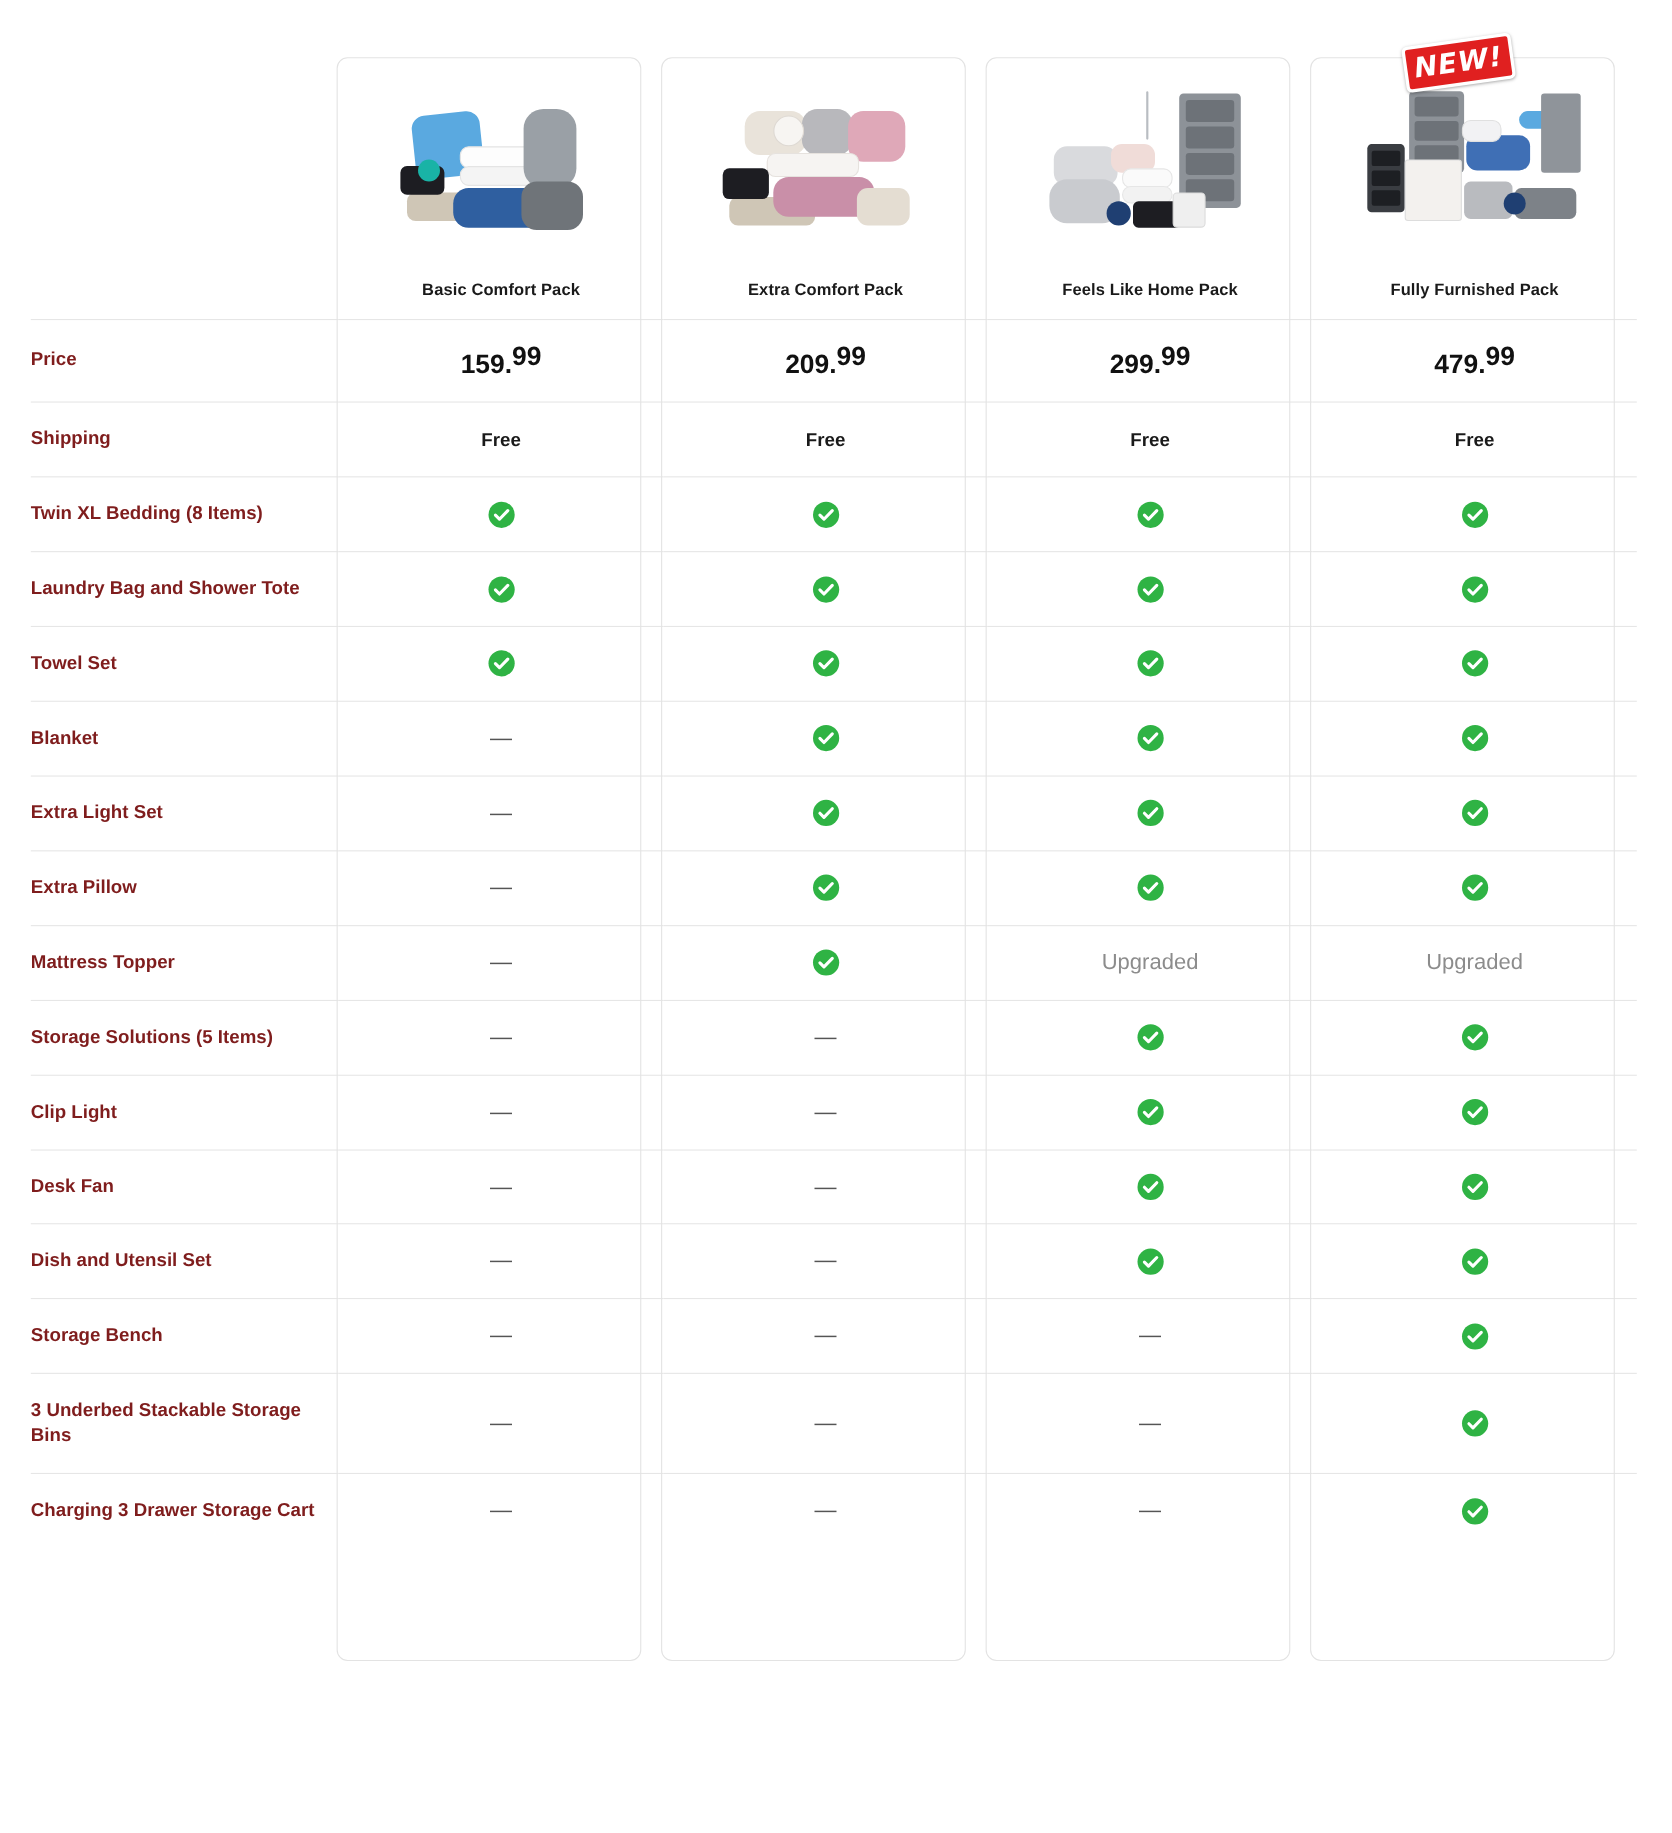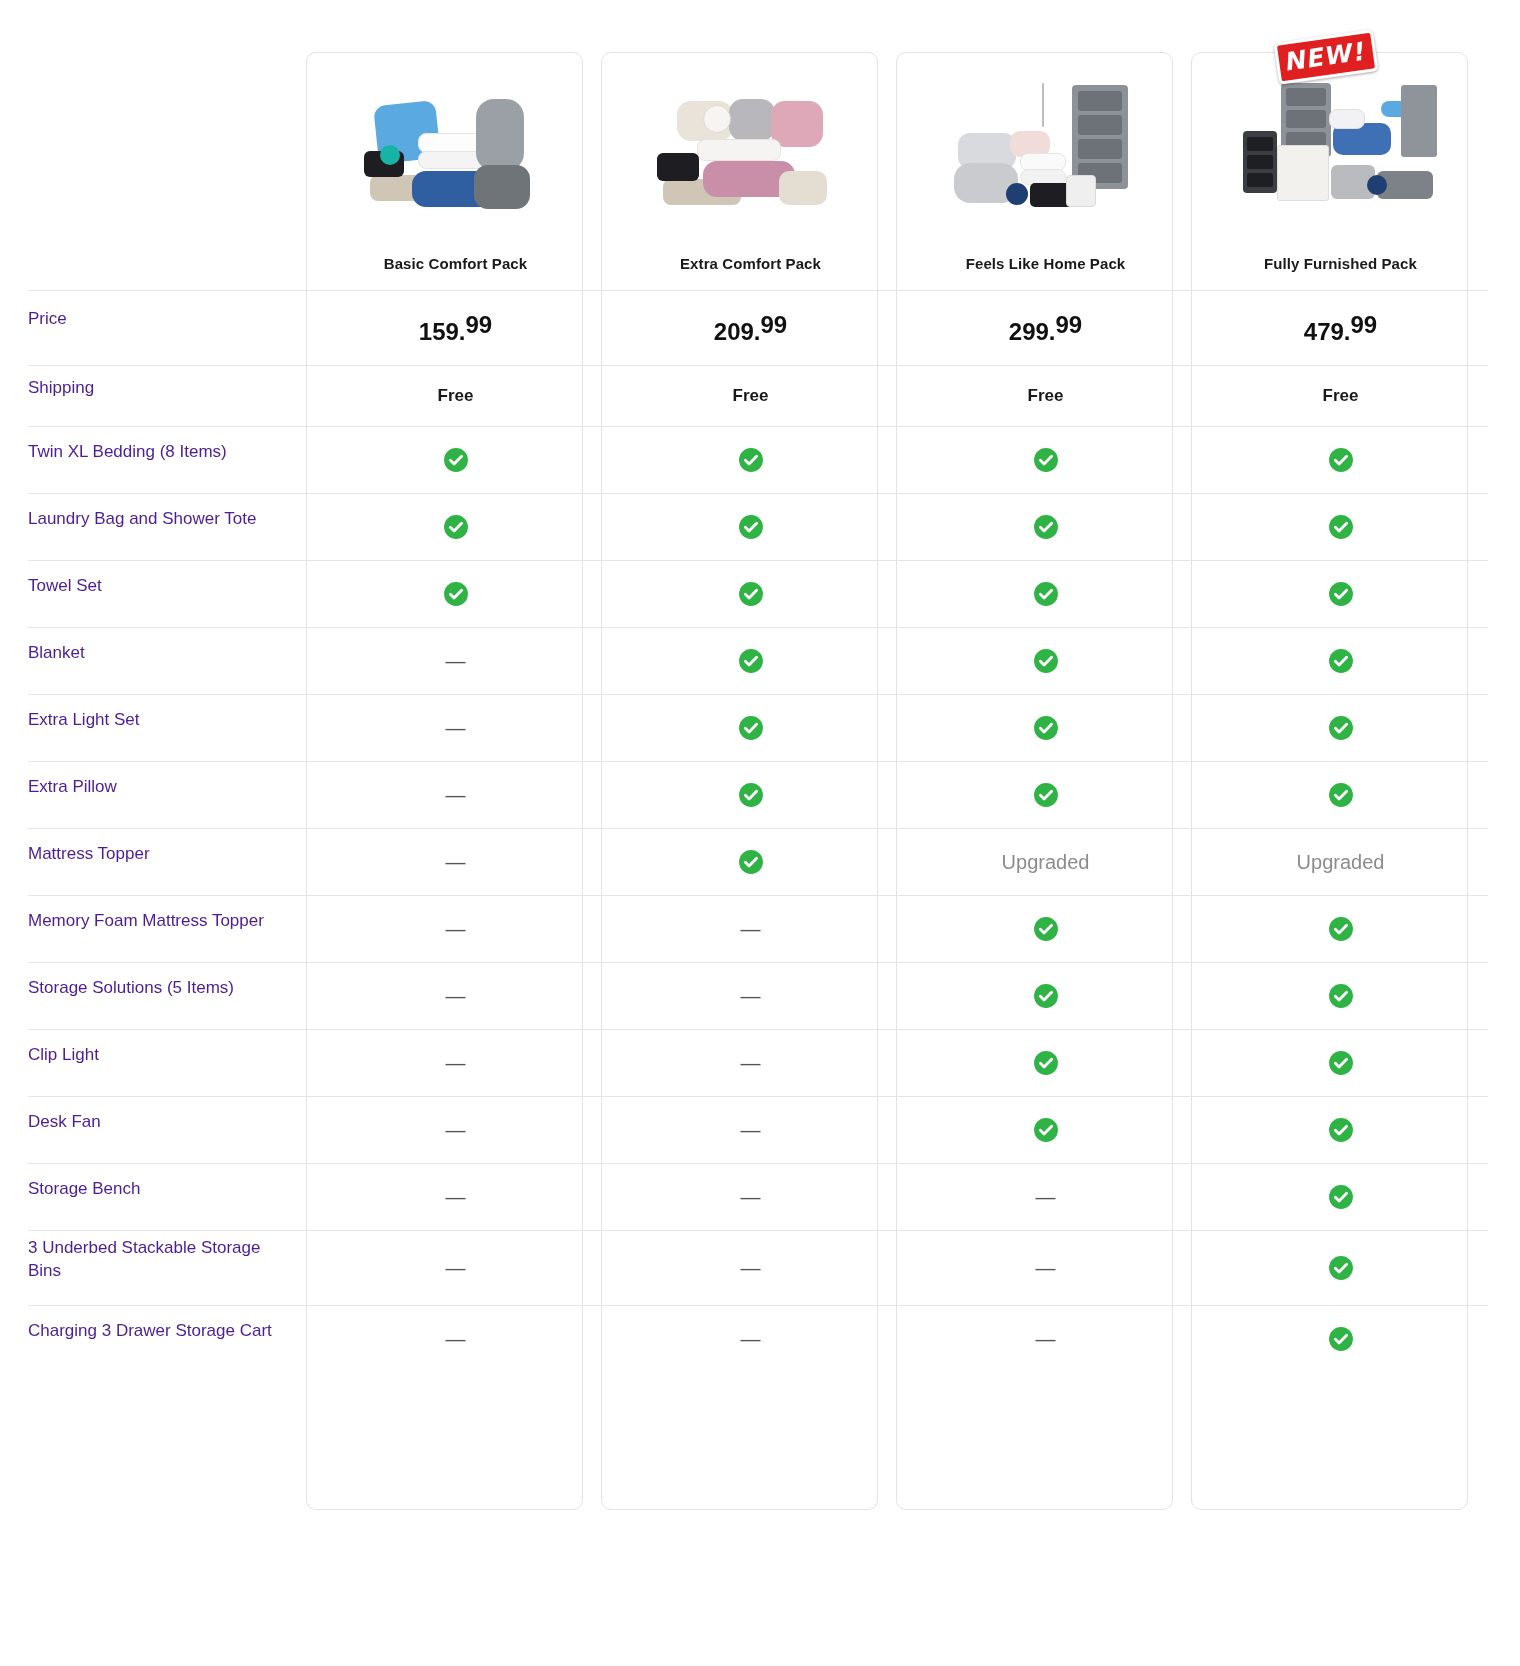--- a/index.html
+++ b/index.html
@@ -82,23 +82,23 @@
     position: relative;
   }
   .pack-name {
     font-size: 15px;
     color: #1a1a1a;
     letter-spacing: .1px;
   }
 
   .row-label {
     font-size: 17px;
-    font-weight: normal;
-    color: #4c1d95;
-    padding: 6px 12px 22px 0;
+    font-weight: bold;
+    color: #7f1d1d;
+    padding: 22px 12px 22px 0;
     line-height: 1.35;
     border-top: 1px solid #e6e6e6;
   }
   .first-label { border-top: 1px solid #e6e6e6; }
   .val-cell {
     text-align: center;
     border-top: 1px solid #e6e6e6;
     font-size: 17px;
     padding: 20px 6px;
   }
@@ -454,37 +454,20 @@
             <td class="val-cell"><span class="check">
   <svg viewBox="0 0 24 24" width="26" height="26">
                   <circle cx="12" cy="12" r="11" fill="#2fb344"></circle>
                   <path d="M6.8 12.3l3.4 3.4 7-7.2" fill="none" stroke="#ffffff" stroke-width="2.6" stroke-linecap="round" stroke-linejoin="round"></path>
                 </svg>
 </span></td>
             <td class="val-cell"><span class="upgraded">Upgraded</span></td>
             <td class="val-cell"><span class="upgraded">Upgraded</span></td>
           </tr>
           <tr>
-            <td class="row-label">Memory Foam Mattress Topper</td>
-            <td class="val-cell"><span class="dash">—</span></td>
-            <td class="val-cell"><span class="dash">—</span></td>
-            <td class="val-cell"><span class="check">
-  <svg viewBox="0 0 24 24" width="26" height="26">
-                  <circle cx="12" cy="12" r="11" fill="#2fb344"></circle>
-                  <path d="M6.8 12.3l3.4 3.4 7-7.2" fill="none" stroke="#ffffff" stroke-width="2.6" stroke-linecap="round" stroke-linejoin="round"></path>
-                </svg>
-</span></td>
-            <td class="val-cell"><span class="check">
-  <svg viewBox="0 0 24 24" width="26" height="26">
-                  <circle cx="12" cy="12" r="11" fill="#2fb344"></circle>
-                  <path d="M6.8 12.3l3.4 3.4 7-7.2" fill="none" stroke="#ffffff" stroke-width="2.6" stroke-linecap="round" stroke-linejoin="round"></path>
-                </svg>
-</span></td>
-          </tr>
-          <tr>
             <td class="row-label">Storage Solutions (5 Items)</td>
             <td class="val-cell"><span class="dash">—</span></td>
             <td class="val-cell"><span class="dash">—</span></td>
             <td class="val-cell"><span class="check">
   <svg viewBox="0 0 24 24" width="26" height="26">
                   <circle cx="12" cy="12" r="11" fill="#2fb344"></circle>
                   <path d="M6.8 12.3l3.4 3.4 7-7.2" fill="none" stroke="#ffffff" stroke-width="2.6" stroke-linecap="round" stroke-linejoin="round"></path>
                 </svg>
 </span></td>
             <td class="val-cell"><span class="check">
@@ -506,20 +489,37 @@
 </span></td>
             <td class="val-cell"><span class="check">
   <svg viewBox="0 0 24 24" width="26" height="26">
                   <circle cx="12" cy="12" r="11" fill="#2fb344"></circle>
                   <path d="M6.8 12.3l3.4 3.4 7-7.2" fill="none" stroke="#ffffff" stroke-width="2.6" stroke-linecap="round" stroke-linejoin="round"></path>
                 </svg>
 </span></td>
           </tr>
           <tr>
             <td class="row-label">Desk Fan</td>
+            <td class="val-cell"><span class="dash">—</span></td>
+            <td class="val-cell"><span class="dash">—</span></td>
+            <td class="val-cell"><span class="check">
+  <svg viewBox="0 0 24 24" width="26" height="26">
+                  <circle cx="12" cy="12" r="11" fill="#2fb344"></circle>
+                  <path d="M6.8 12.3l3.4 3.4 7-7.2" fill="none" stroke="#ffffff" stroke-width="2.6" stroke-linecap="round" stroke-linejoin="round"></path>
+                </svg>
+</span></td>
+            <td class="val-cell"><span class="check">
+  <svg viewBox="0 0 24 24" width="26" height="26">
+                  <circle cx="12" cy="12" r="11" fill="#2fb344"></circle>
+                  <path d="M6.8 12.3l3.4 3.4 7-7.2" fill="none" stroke="#ffffff" stroke-width="2.6" stroke-linecap="round" stroke-linejoin="round"></path>
+                </svg>
+</span></td>
+          </tr>
+          <tr>
+            <td class="row-label">Dish and Utensil Set</td>
             <td class="val-cell"><span class="dash">—</span></td>
             <td class="val-cell"><span class="dash">—</span></td>
             <td class="val-cell"><span class="check">
   <svg viewBox="0 0 24 24" width="26" height="26">
                   <circle cx="12" cy="12" r="11" fill="#2fb344"></circle>
                   <path d="M6.8 12.3l3.4 3.4 7-7.2" fill="none" stroke="#ffffff" stroke-width="2.6" stroke-linecap="round" stroke-linejoin="round"></path>
                 </svg>
 </span></td>
             <td class="val-cell"><span class="check">
   <svg viewBox="0 0 24 24" width="26" height="26">

